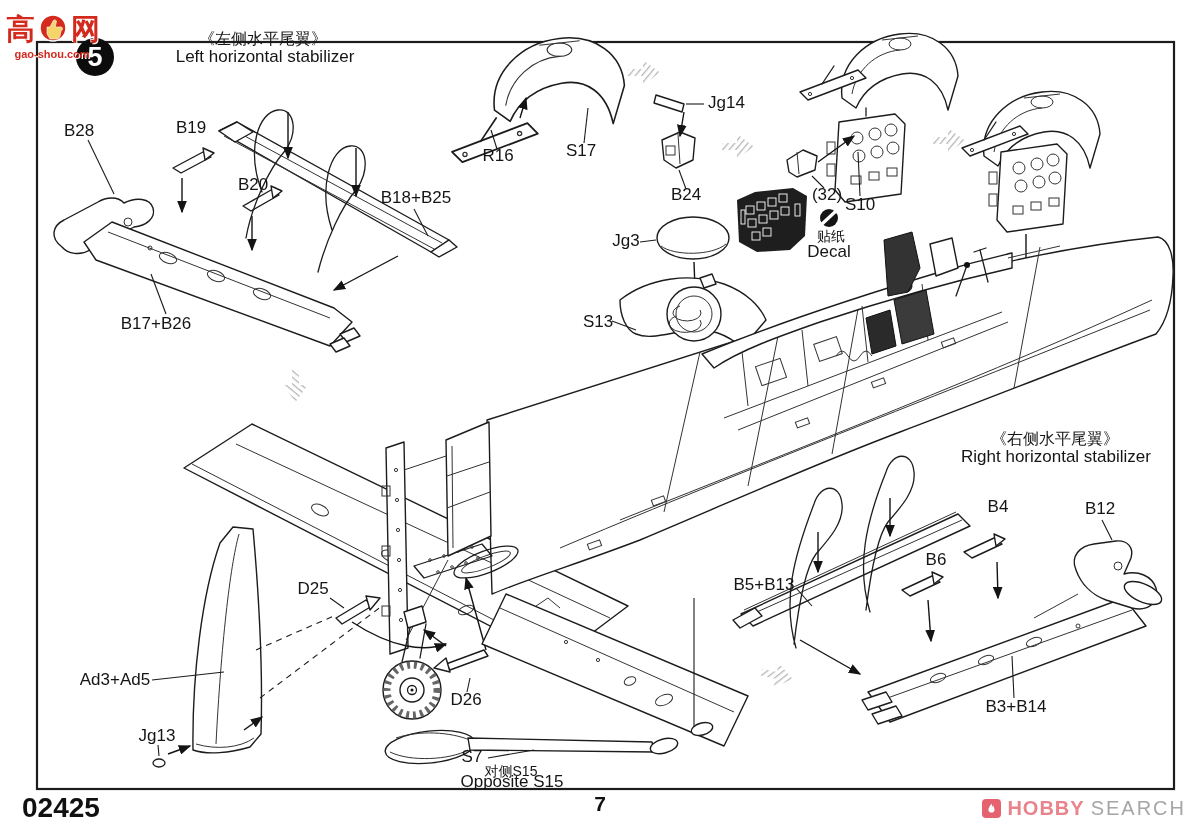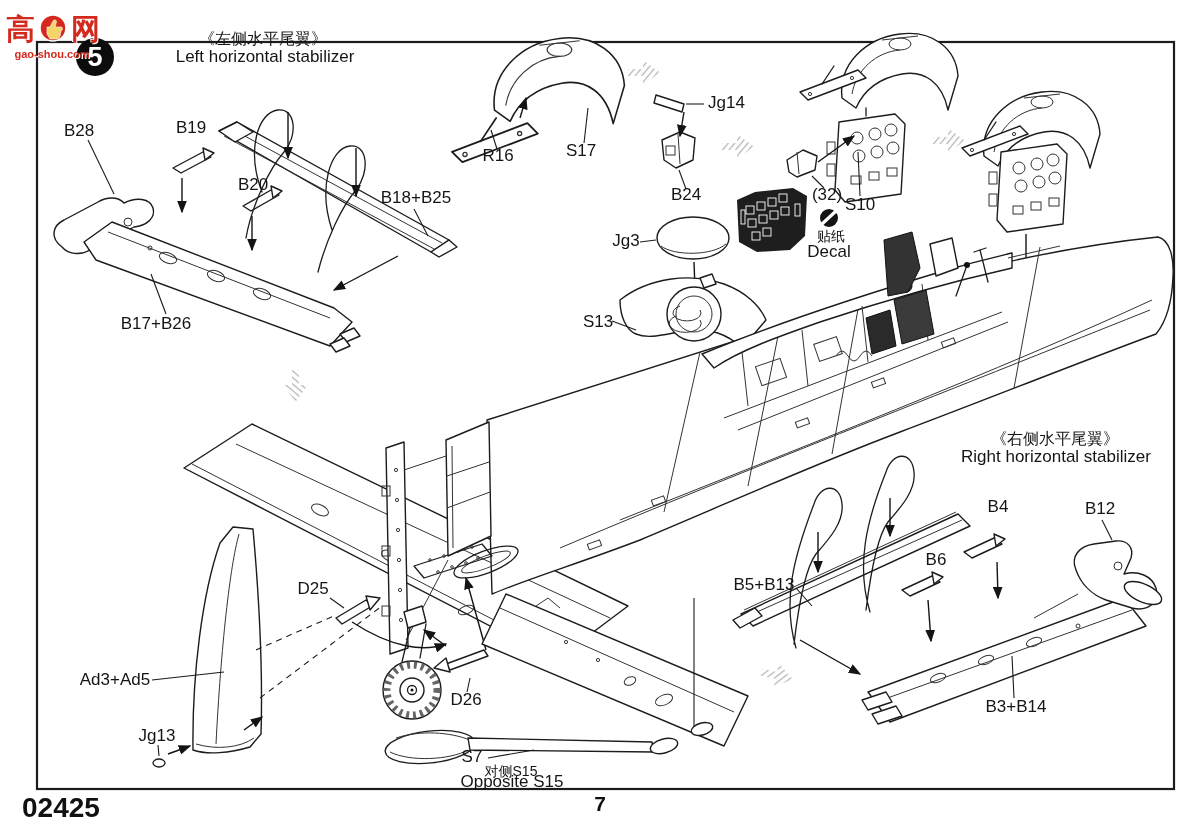--- a/index.html
+++ b/index.html
@@ -403,13 +403,22 @@
       <text class="lbl" x="764" y="590">B5+B13</text>
       <text class="lbl" x="936" y="565">B6</text>
       <text class="lbl" x="998" y="512">B4</text>
       <text class="lbl" x="1100" y="514">B12</text>
       <text class="lbl" x="1016" y="712">B3+B14</text>
     </g>
   </svg>
 
   <div class="kit">02425</div>
   <div class="pgnum">7</div>
+  <div class="hslogo">
+    <span class="hs-icon" id="hs-icon-box" style="background: rgb(228, 99, 110);">
+      <svg width="13" height="13" viewBox="0 0 18 18">
+        <path d="M9,2 C6,7 4,9 5,12 C6,15.5 12,15.5 13,12 C14,9 11.5,8 11.5,4.5 C10.5,7 10,7 9,2 Z" fill="#fff"></path>
+      </svg>
+    </span>
+    <span class="hs-hobby" id="hs-hobby" style="color: rgb(233, 131, 140);">HOBBY</span>
+    <span class="hs-search" id="hs-search" style="color: rgb(166, 166, 166);">SEARCH</span>
+  </div>
 </div>
 
 </body></html>

